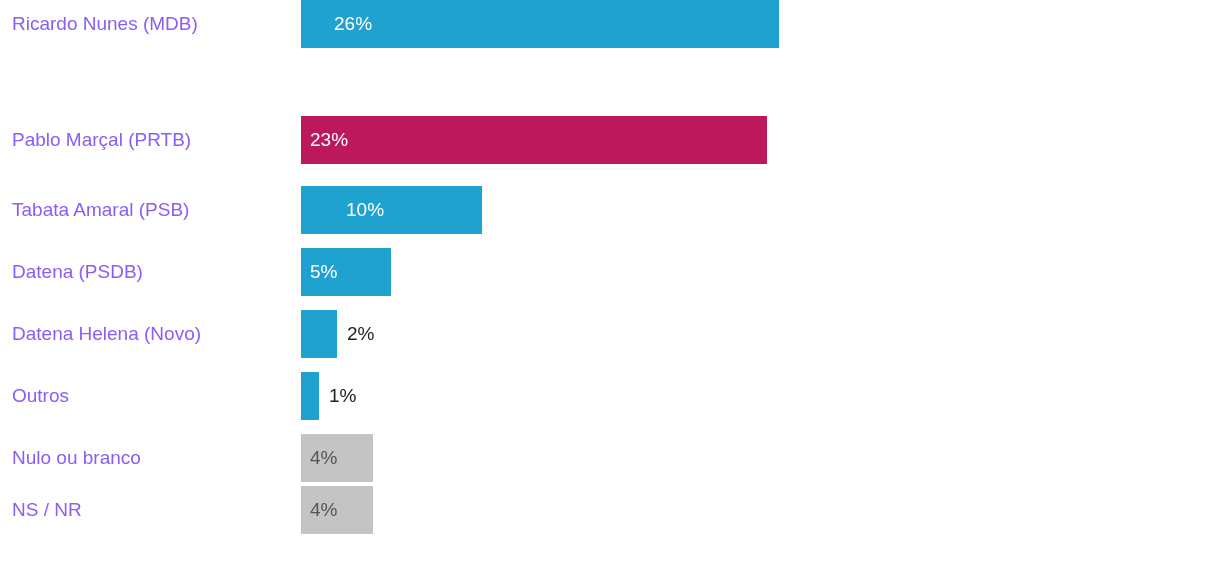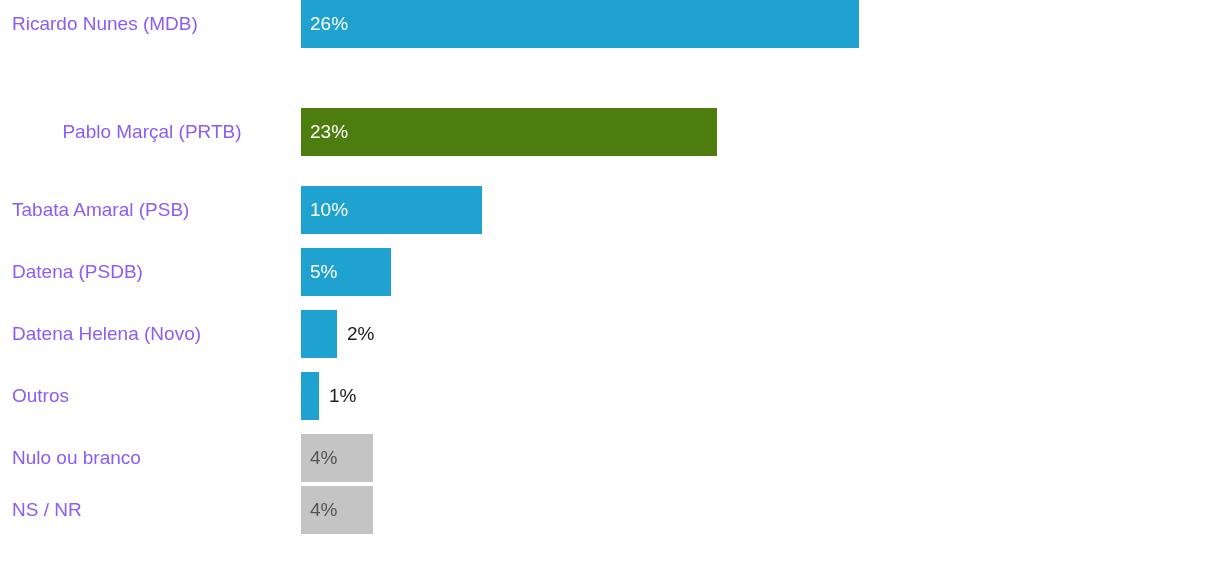--- a/index.html
+++ b/index.html
@@ -65,37 +65,37 @@
     white-space: nowrap;
   }
 </style>
 </head>
 <body>
 
 <div id="chart">
     <div class="row" style="top: 0px;">
       <div class="cat-label">Ricardo Nunes (MDB)</div>
       <div class="bar-area">
-        <div class="bar" style="width: 558px; background: rgb(31, 162, 208);">
+        <div class="bar" style="width: 478px; background: rgb(31, 162, 208); padding-left: 24px;">
           <span class="bar-value-inside">26%</span>
         </div>
       </div>
     </div>
-    <div class="row" style="top: 108px; text-align: center;">
+    <div class="row" style="top: 116px;">
       <div class="cat-label">Pablo Marçal (PRTB)</div>
       <div class="bar-area">
-        <div class="bar" style="width: 416px; background: #4d7c0f;">
+        <div class="bar" style="width: 466px; background: #be185d;">
           <span class="bar-value-inside">23%</span>
         </div>
       </div>
     </div>
     <div class="row" style="top: 186px;">
       <div class="cat-label">Tabata Amaral (PSB)</div>
       <div class="bar-area">
-        <div class="bar" style="width: 181px; background: rgb(31, 162, 208);">
+        <div class="bar" style="width: 181px; background: rgb(31, 162, 208); padding-left: 36px;">
           <span class="bar-value-inside">10%</span>
         </div>
       </div>
     </div>
     <div class="row" style="top: 248px;">
       <div class="cat-label">Datena (PSDB)</div>
       <div class="bar-area">
         <div class="bar" style="width: 90px; background: rgb(31, 162, 208);">
           <span class="bar-value-inside">5%</span>
         </div>

